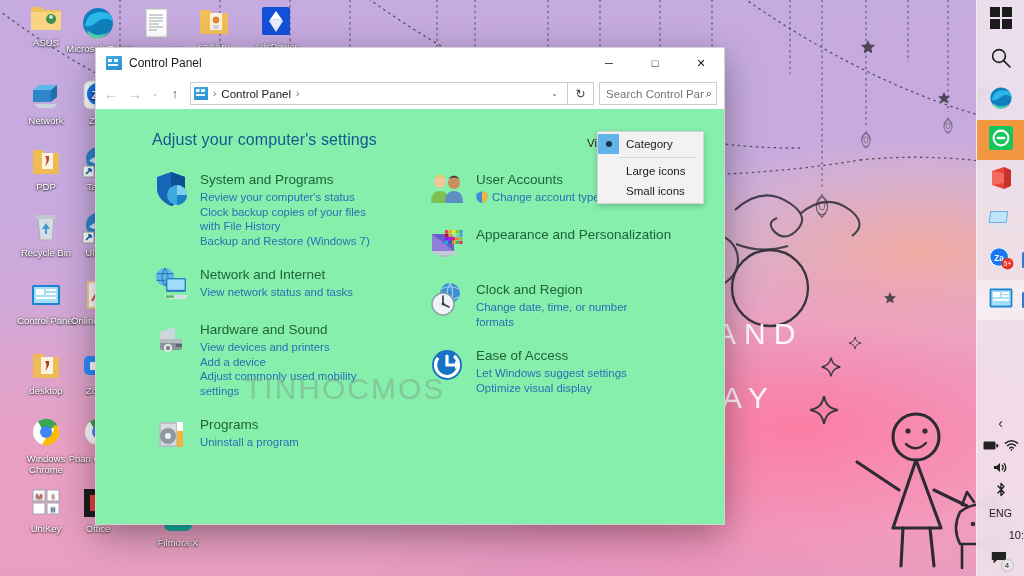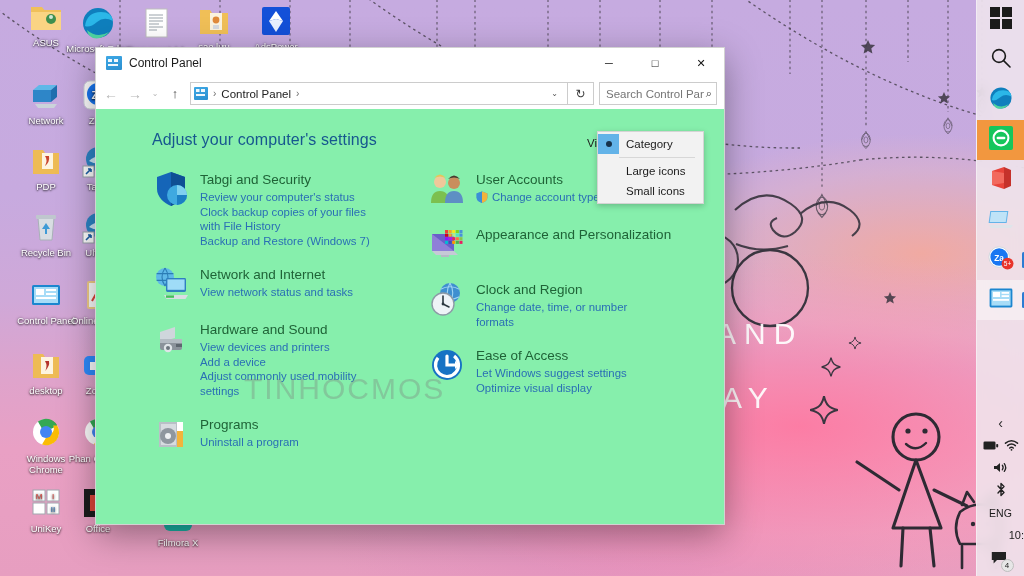--- a/index.html
+++ b/index.html
@@ -539,21 +539,21 @@
       <div class="col left" id="col-left">
           <div class="cat">
             <span class="ic"><svg width="38" height="38" viewBox="0 0 38 38">
                 <path d="M19 2 L33 7 V19 C33 27 26 33 19 36 C12 33 5 27 5 19 V7 Z" fill="#1565b8"></path>
                 <path d="M19 2 L33 7 V19 C33 27 26 33 19 36 Z" fill="#0f4f94"></path>
                 <circle cx="25" cy="25" r="10" fill="#3fa9e0"></circle>
                 <path d="M25 15 A10 10 0 0 1 35 25 L25 25 Z" fill="#7fd0f0"></path>
                 <path d="M25 25 L35 25 A10 10 0 0 1 25 35 Z" fill="#1b7fc4"></path>
               </svg></span>
             <span class="tx">
-              <h3>Tabgi and Security</h3>
+              <h3>System and Programs</h3>
               <a href="#"><span>Review your computer's status</span></a>
               <a href="#"><span>Clock backup copies of your files with File History</span></a>
               <a href="#"><span>Backup and Restore (Windows 7)</span></a>
             </span>
           </div>
           <div class="cat">
             <span class="ic"><svg width="38" height="38" viewBox="0 0 38 38">
                 <circle cx="13" cy="12" r="9" fill="#5fb9e8"></circle>
                 <path d="M4.6 8.6 h16.8 M4.6 15.4 h16.8 M13 3 q6 9 0 18 M13 3 q-6 9 0 18" stroke="#2b7cb5" stroke-width="1.1" fill="none"></path>
                 <rect x="14" y="13" width="20" height="14" rx="1.4" fill="#2f7fc0"></rect>

